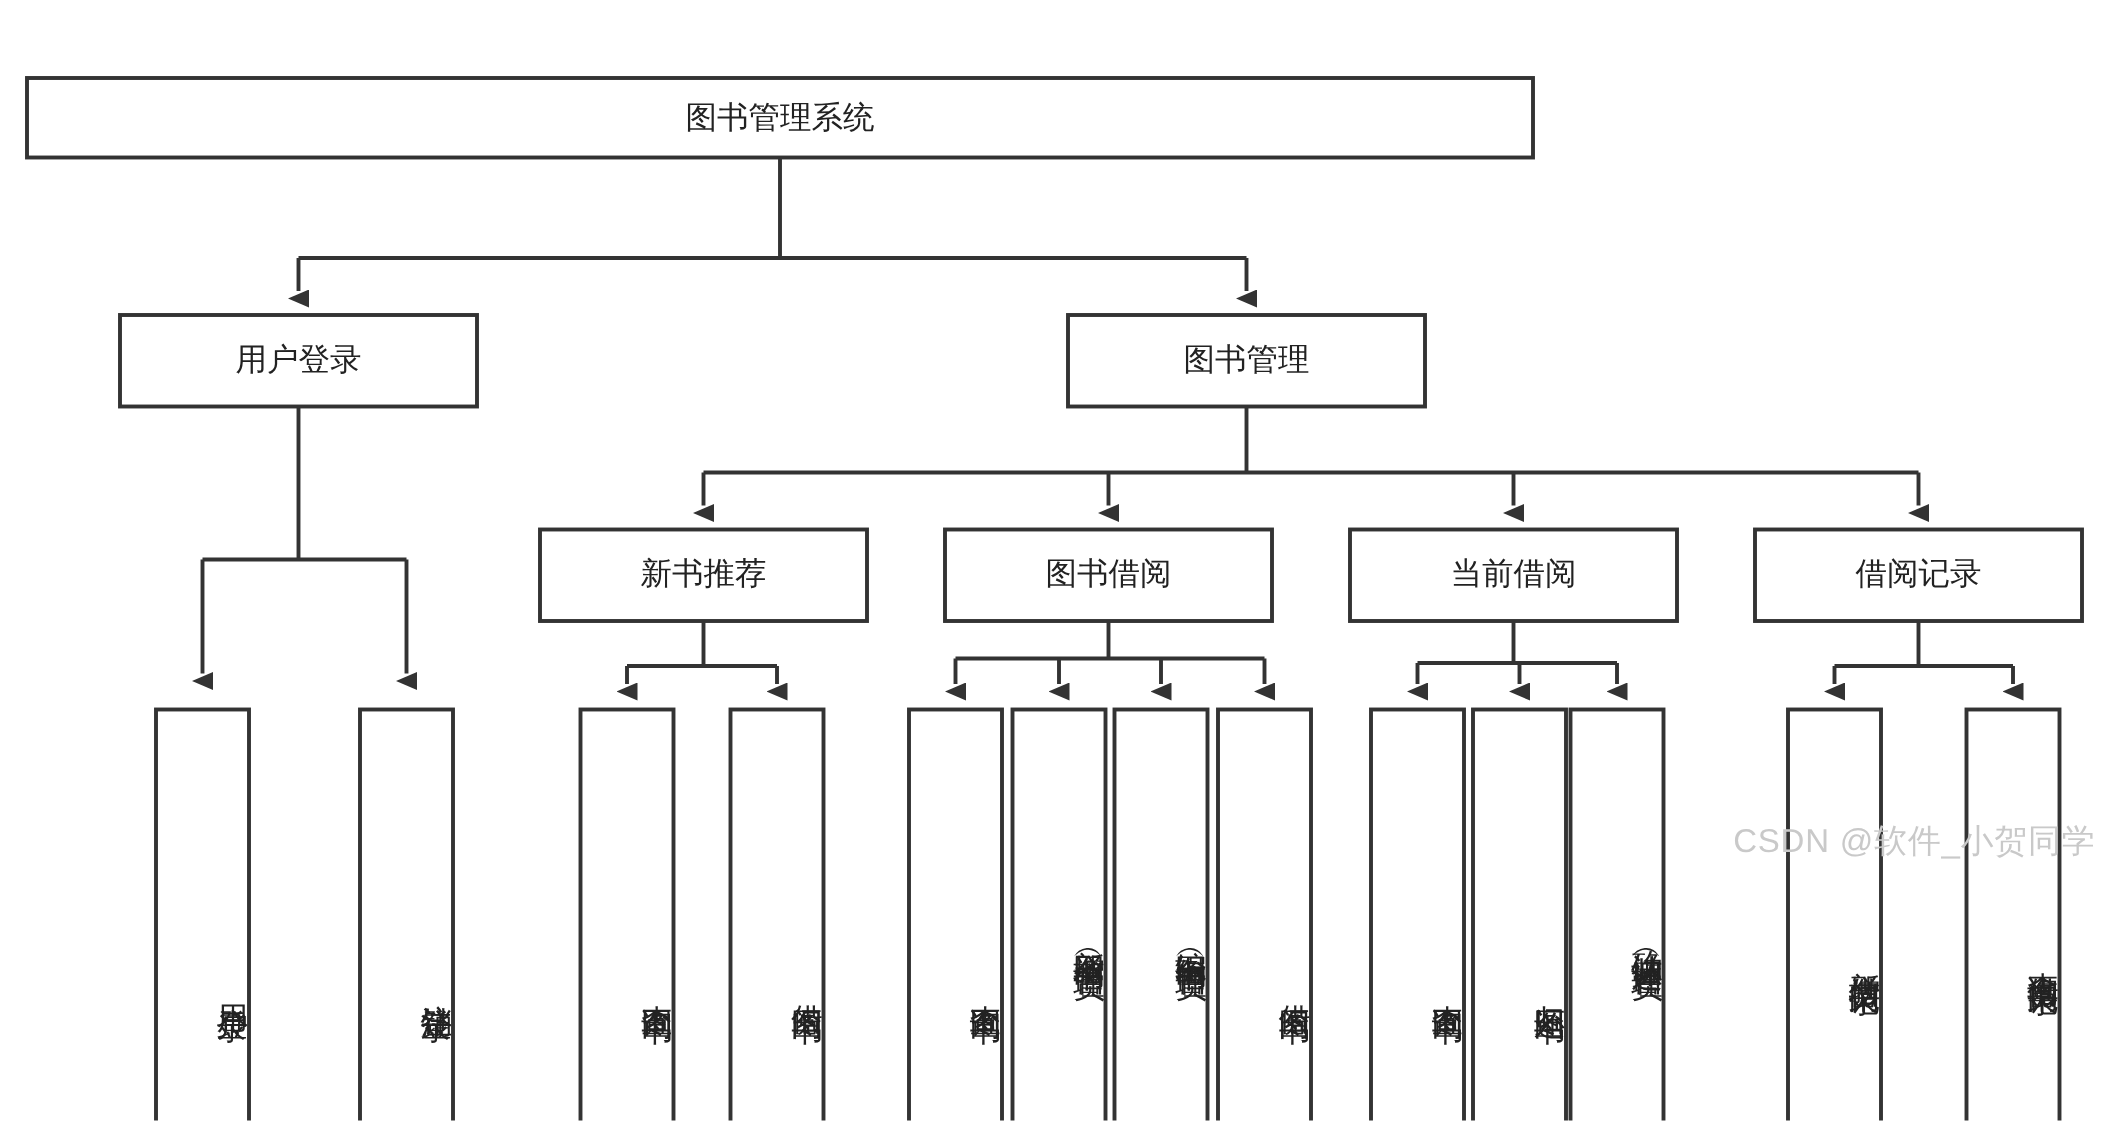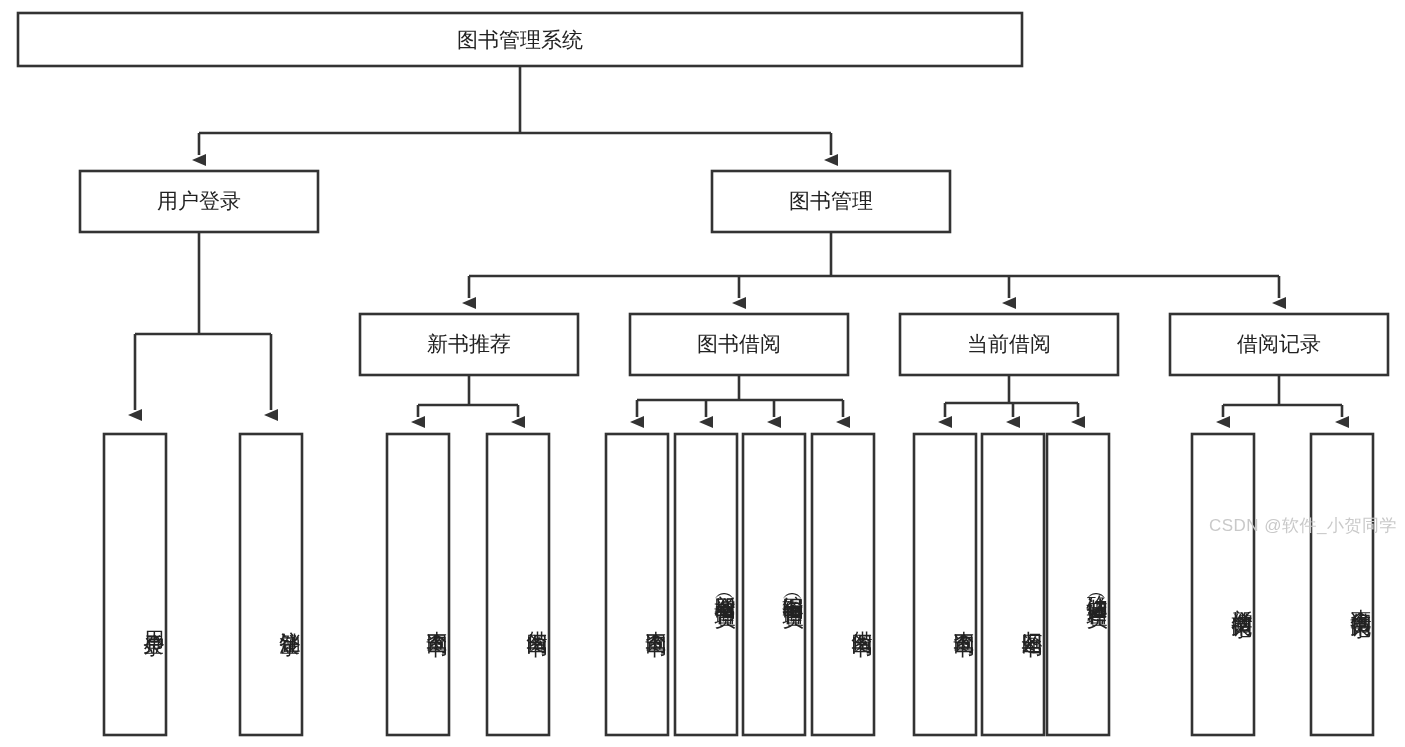--- a/index.html
+++ b/index.html
@@ -11,20 +11,21 @@
     width: 1405px;
     height: 747px;
     font-family: "Liberation Sans", "DejaVu Sans", sans-serif;
     overflow: hidden;
     position: relative;
   }
   #diagram-root {
     position: relative;
     width: 1405px;
     height: 543px;
+    margin-top: 39px;
   }
   svg.diagram-canvas {
     position: absolute;
     left: 0;
     top: 0;
     width: 1405px;
     height: 747px;
   }
   .node-box {
     fill: #ffffff;
@@ -69,21 +70,21 @@
     align-items: flex-start;
     justify-content: center;
     white-space: nowrap;
     pointer-events: none;
   }
   .watermark {
     position: absolute;
     right: 8px;
     bottom: 6px;
     font-family: "Liberation Sans", "DejaVu Sans", sans-serif;
-    font-size: 17px;
+    font-size: 22px;
     color: #c9c9c9;
     white-space: nowrap;
     letter-spacing: 0.5px;
   }
 </style>
 </head>
 <body>
 
 <div id="diagram-root">
 

